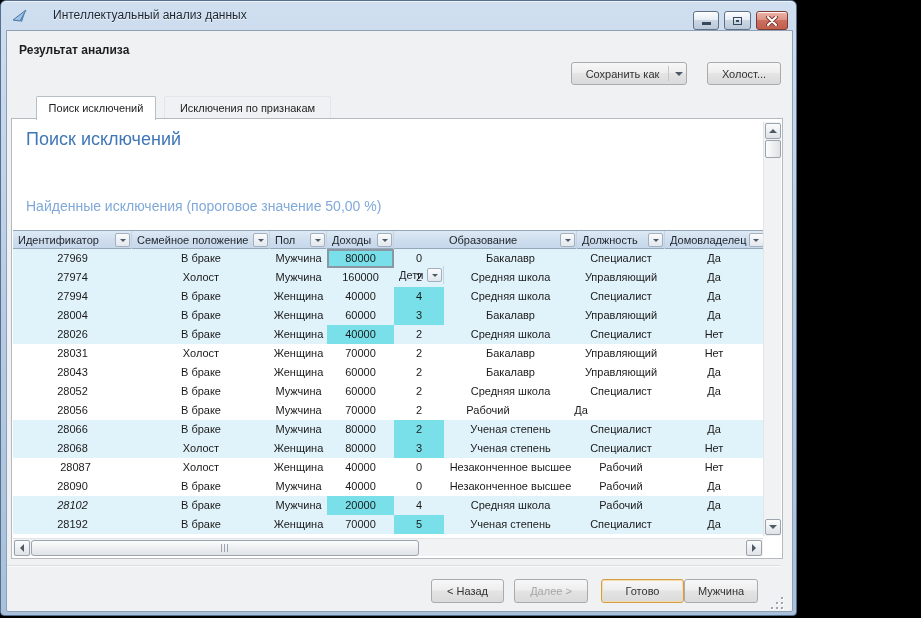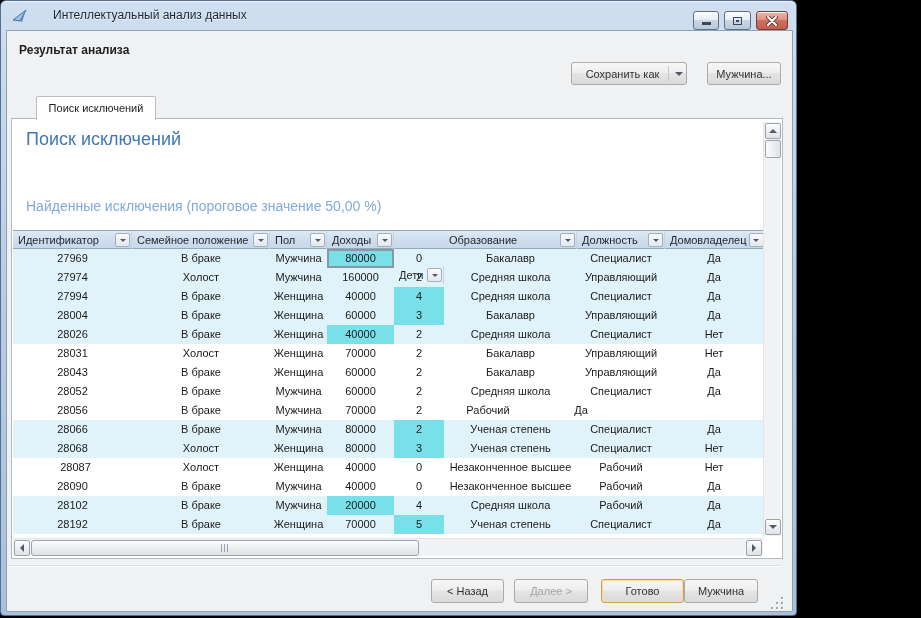--- a/index.html
+++ b/index.html
@@ -207,24 +207,25 @@
   <div class="page-title">Результат анализа</div>
 
   <div class="btn btn-saveas">
     <span class="saveas-label">Сохранить как</span>
     <span class="split-sep"></span>
     <span class="dd-zone">
         <span class="tri-down"></span>
       </span>
   </div>
   <div class="btn btn-print">
-    <span>Мужчина...</span>
+    <span>Холост...</span>
   </div>
 
   <div class="tab active">Поиск исключений</div>
+  <div class="tab inactive">Исключения по признакам</div>
 
   <div class="panel">
     <div class="heading">Поиск исключений</div>
     <div class="subtitle">Найденные исключения (пороговое значение 50,00 %)</div>
 
     <div class="table">
       <div class="thead">
           <div class="th" style="width: 119px;">
             <span>Идентификатор</span>
             <span class="filter-btn">
@@ -398,21 +399,21 @@
             <div class="td" style="width: 119px;">28090</div>
             <div class="td" style="width: 138px;">В браке</div>
             <div class="td" style="width: 57px;">Мужчина</div>
             <div class="td" style="width: 67px;">40000</div>
             <div class="td" style="width: 50px;">0</div>
             <div class="td" style="width: 133px;">Незаконченное высшее</div>
             <div class="td" style="width: 88px;">Рабочий</div>
             <div class="td" style="width: 98px;">Да</div>
           </div>
           <div class="tr tinted">
-            <div class="td" style="width: 119px;">28102</div>
+            <div class="td" style="width: 119px; font-style: italic;">28102</div>
             <div class="td" style="width: 138px;">В браке</div>
             <div class="td" style="width: 57px;">Мужчина</div>
             <div class="td hl" style="width: 67px;">20000</div>
             <div class="td" style="width: 50px;">4</div>
             <div class="td" style="width: 133px;">Средняя школа</div>
             <div class="td" style="width: 88px;">Рабочий</div>
             <div class="td" style="width: 98px;">Да</div>
           </div>
           <div class="tr tinted">
             <div class="td" style="width: 119px;">28192</div>

